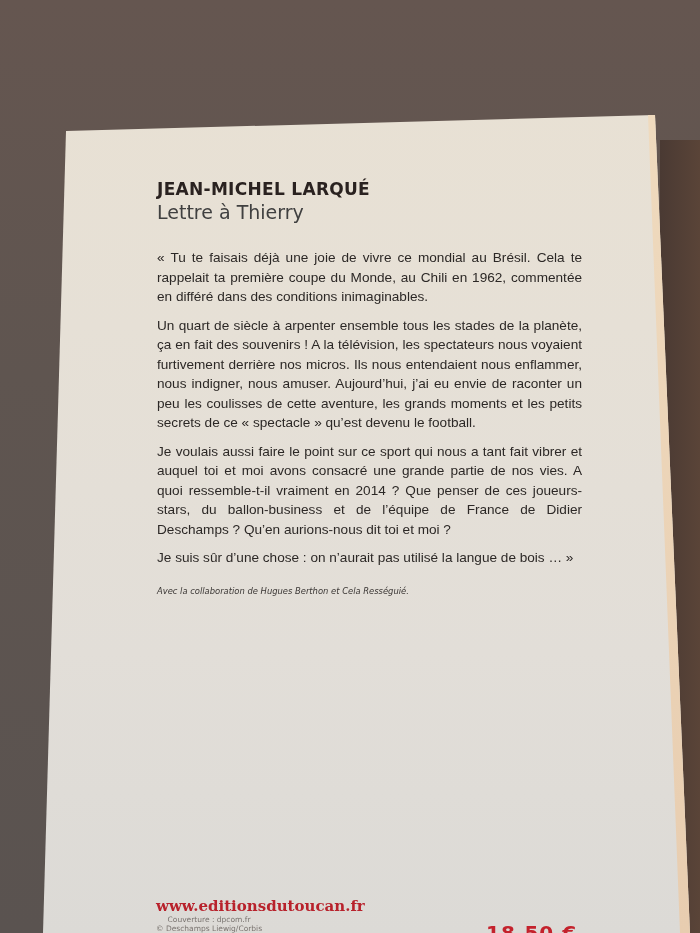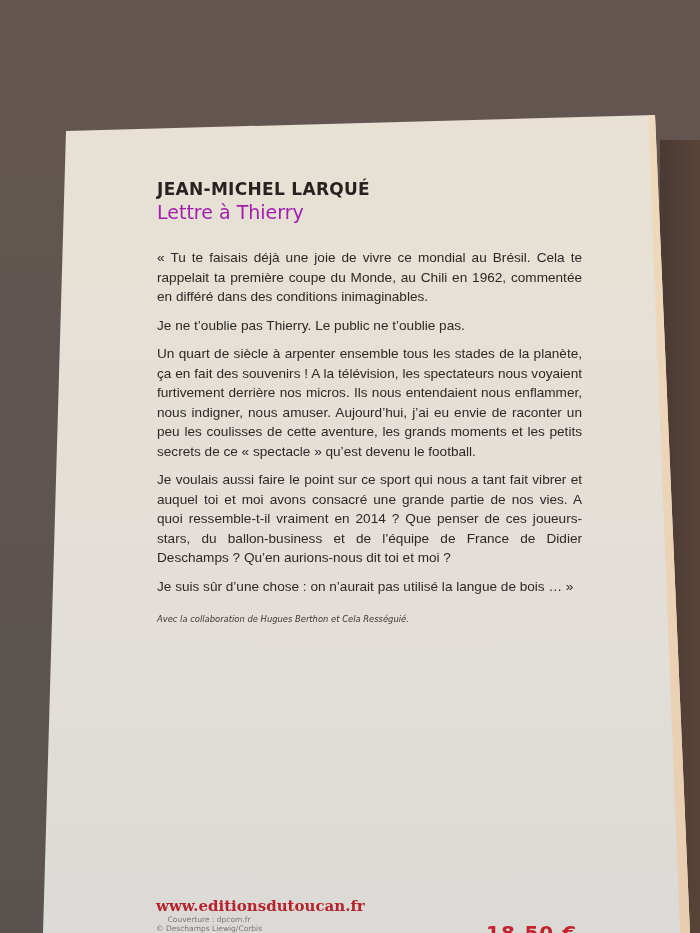--- a/index.html
+++ b/index.html
@@ -27,21 +27,21 @@
       position: absolute; left: 157px; top: 178px; width: 425px;
       color: #2a2624;
     }
     .author {
       font-family: "DejaVu Sans", sans-serif;
       font-weight: bold; font-size: 17px; letter-spacing: 0.3px;
       color: #2a2220; margin: 0; line-height: 22px;
     }
     .title {
       font-family: "DejaVu Sans", sans-serif;
-      font-size: 19px; color: #a21caf; margin: 0; line-height: 24px;
+      font-size: 19px; color: #404040; margin: 0; line-height: 24px;
       font-weight: normal;
     }
     .body-text {
       margin-top: 24px;
       font-family: Liberation Sans, sans-serif;
       font-size: 13.6px; line-height: 19.5px; color: #2c2826;
       text-align: justify;
     }
     .body-text p { margin: 0 0 9px 0; }
     .bio {
@@ -74,21 +74,20 @@
 <div class="right-shadow"></div>
 <div class="book"></div>
 <div class="book-edge"></div>
 
 <div class="content">
   <h1 class="author">JEAN-MICHEL LARQUÉ</h1>
   <h2 class="title">Lettre à Thierry</h2>
 
   <div class="body-text">
     <p>« Tu te faisais déjà une joie de vivre ce mondial au Brésil. Cela te rappelait ta première coupe du Monde, au Chili en 1962, commentée en différé dans des conditions inimaginables.</p>
-    <p>Je ne t’oublie pas Thierry. Le public ne t’oublie pas.</p>
     <p>Un quart de siècle à arpenter ensemble tous les stades de la planète, ça en fait des souvenirs ! A la télévision, les spectateurs nous voyaient furtivement derrière nos micros. Ils nous entendaient nous enflammer, nous indigner, nous amuser. Aujourd’hui, j’ai eu envie de raconter un peu les coulisses de cette aventure, les grands moments et les petits secrets de ce « spectacle » qu’est devenu le football.</p>
     <p>Je voulais aussi faire le point sur ce sport qui nous a tant fait vibrer et auquel toi et moi avons consacré une grande partie de nos vies. A quoi ressemble-t-il vraiment en 2014 ? Que penser de ces joueurs-stars, du ballon-business et de l’équipe de France de Didier Deschamps ?  Qu’en aurions-nous dit toi et moi ?</p>
     <p>Je suis sûr d’une chose : on n’aurait pas utilisé la langue de bois … »</p>
   </div>
 
 
   <div class="collab">Avec la collaboration de Hugues Berthon et Cela Rességuié.</div>
 </div>
 
 <div class="website">www.editionsdutoucan.fr</div>

